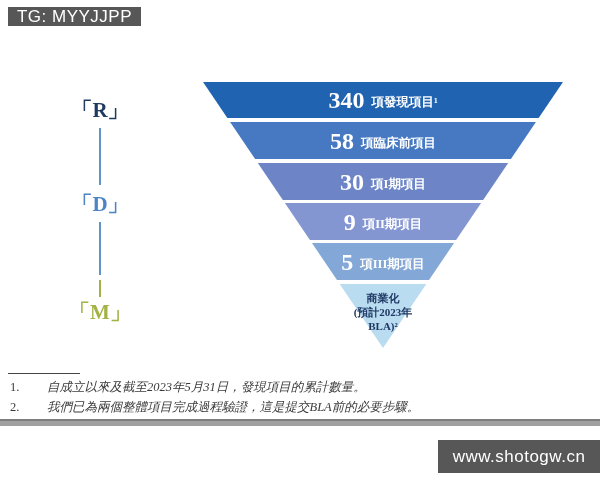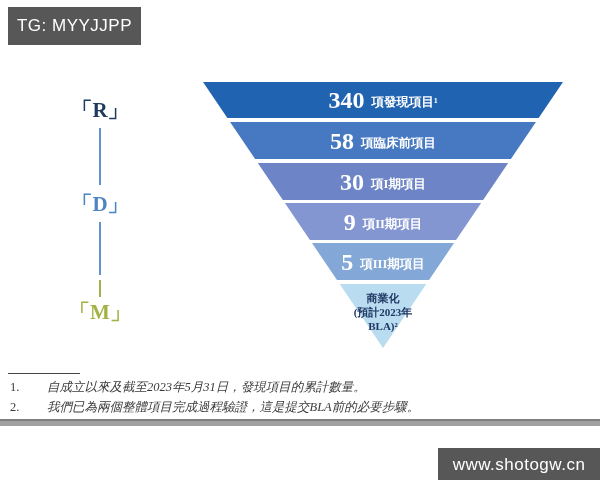--- a/index.html
+++ b/index.html
@@ -3,22 +3,22 @@
 <meta charset="utf-8">
 <style>
   html,body{margin:0;padding:0;background:#fff;}
   #page{position:relative;width:600px;height:480px;background:#ffffff;overflow:hidden;
         font-family:"Liberation Serif",serif;}
 
   
   .wm-banner{position:absolute;background:#575757;color:#fff;display:flex;
              align-items:center;justify-content:center;
              font-family:"Liberation Sans",sans-serif;font-size:17px;letter-spacing:.5px;}
-  #wm-top{left:8px;top:7px;width:133px;height:38px;}
-  #wm-bottom{left:438px;top:440px;width:162px;height:33px;margin-top:8px;}
+  #wm-top{left:8px;top:7px;width:133px;height:19px;}
+  #wm-bottom{left:438px;top:440px;width:162px;height:33px;}
 
   
   .rdm-col{position:absolute;left:58px;top:0;width:84px;text-align:center;}
   .rdm-letter{position:absolute;left:0;width:84px;height:26px;line-height:26px;
               font-weight:bold;font-size:21px;font-family:"Liberation Serif",serif;}
   #rdm-r{top:97px;}
   #rdm-d{top:191px;}
   #rdm-m{top:299px;}
   .rdm-line{position:absolute;left:41px;width:2px;}
   #rdm-line-1{top:128px;height:57px;}

